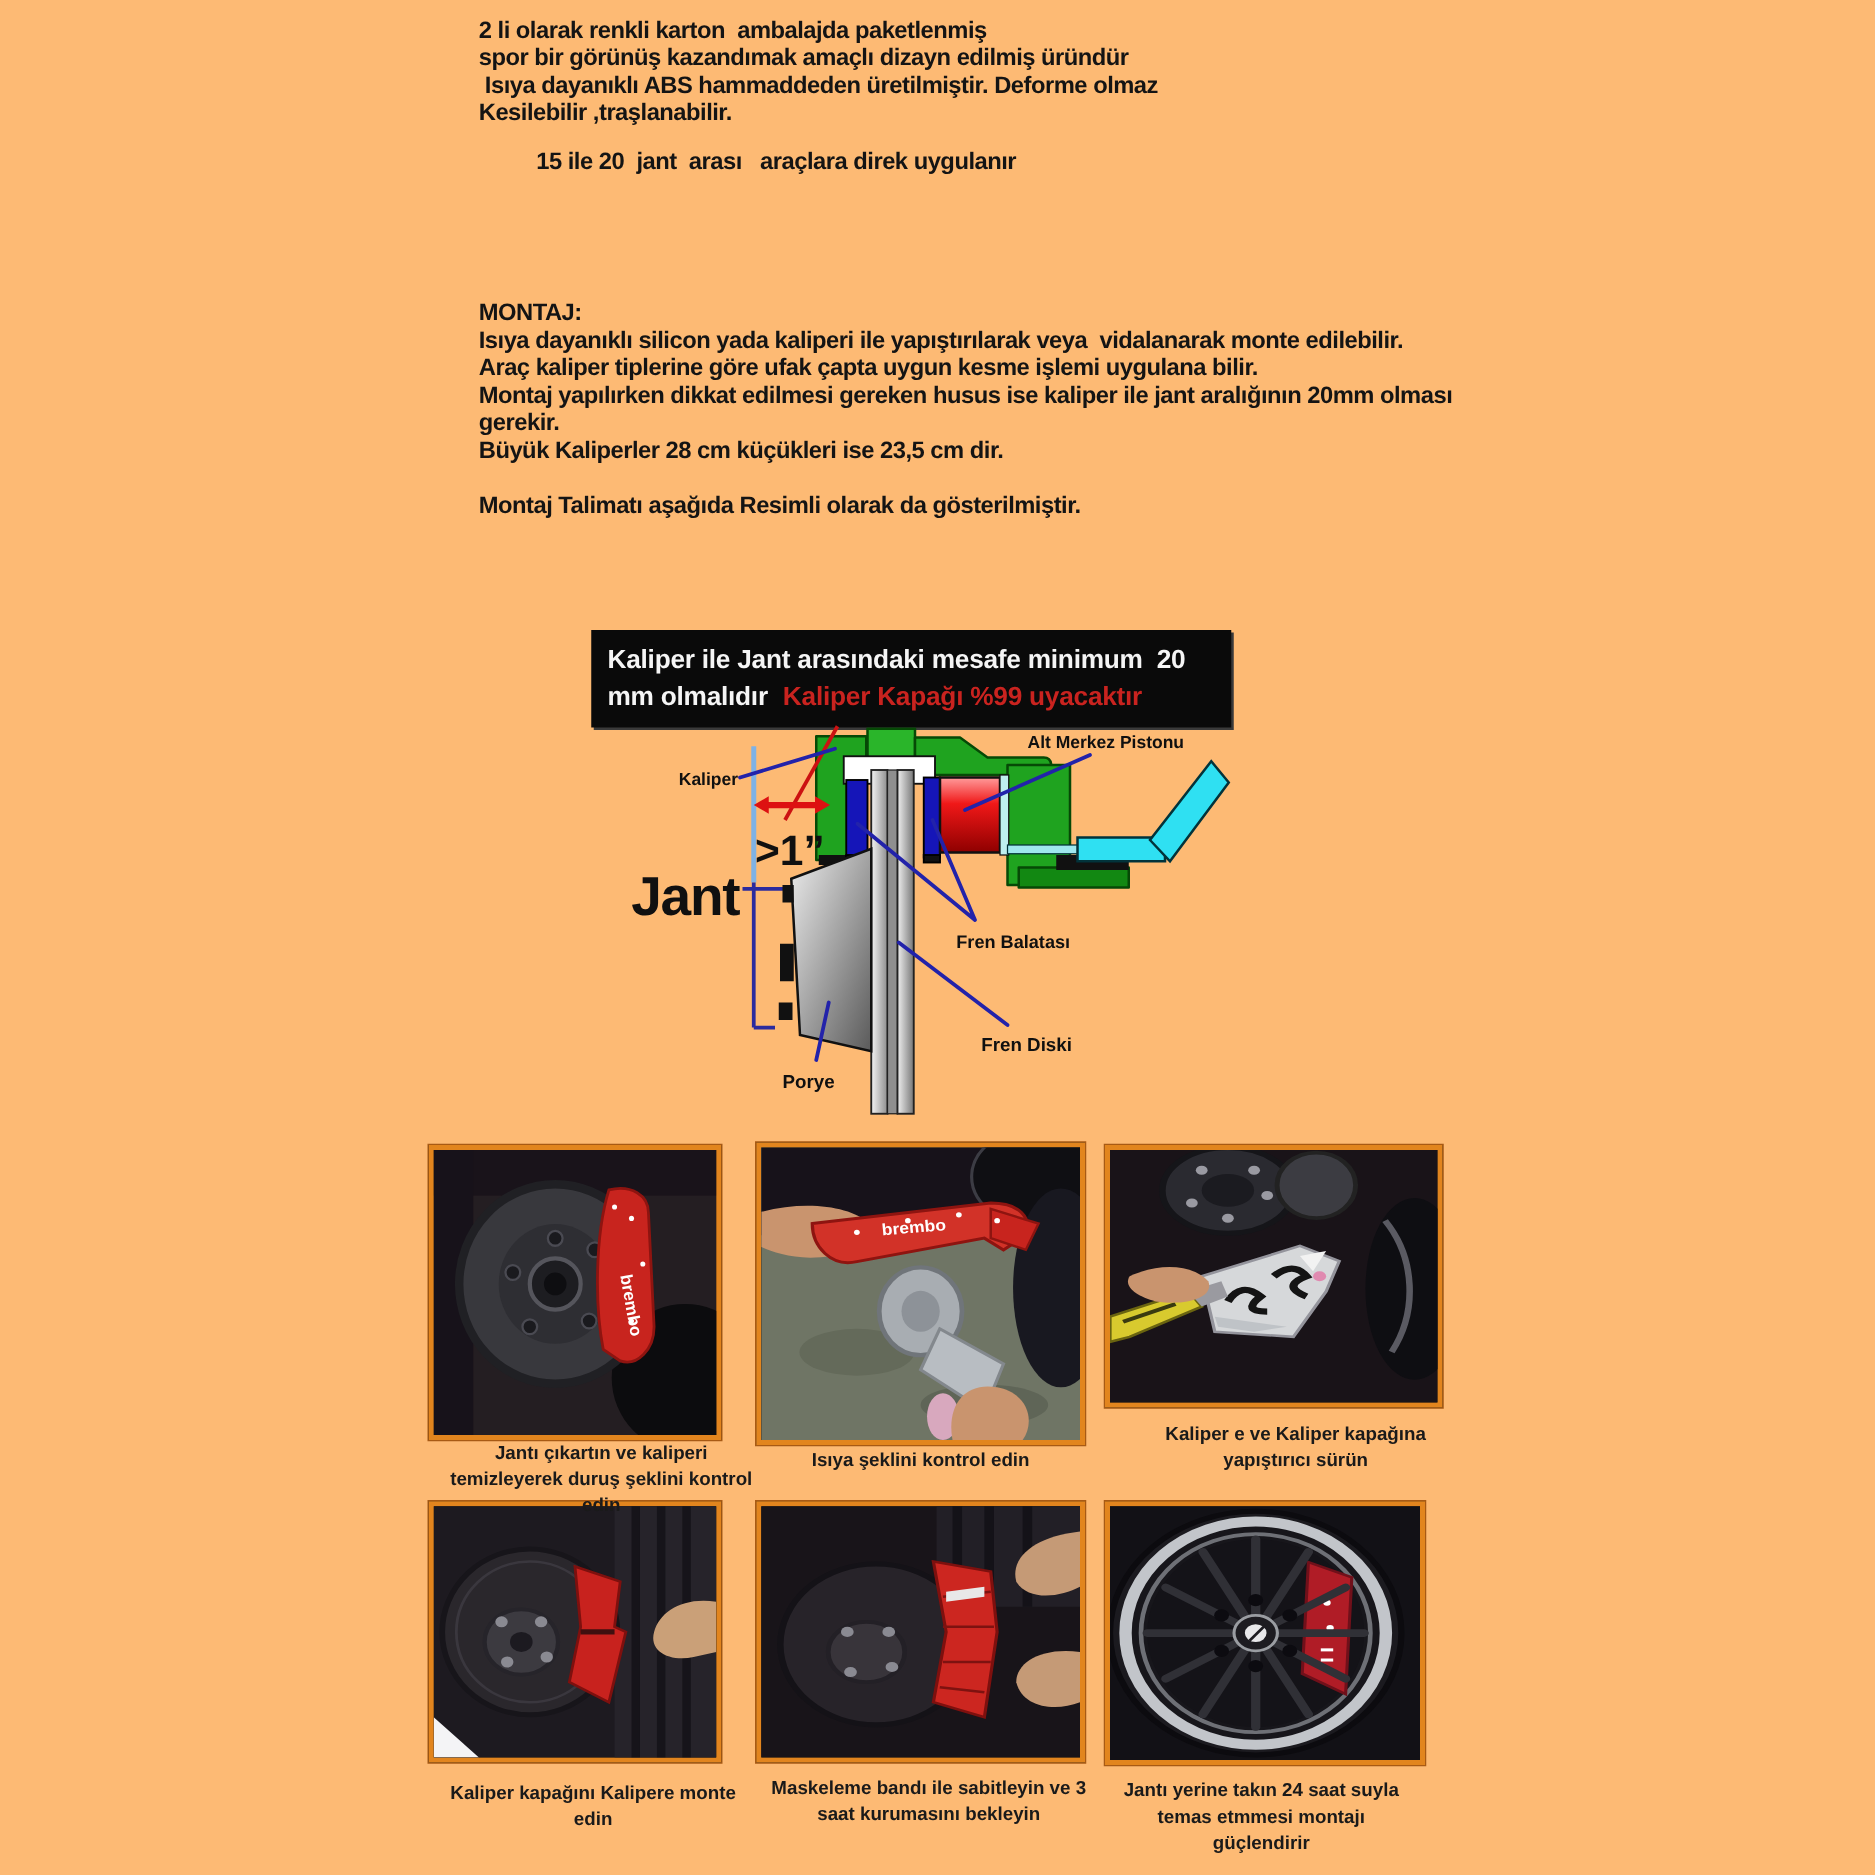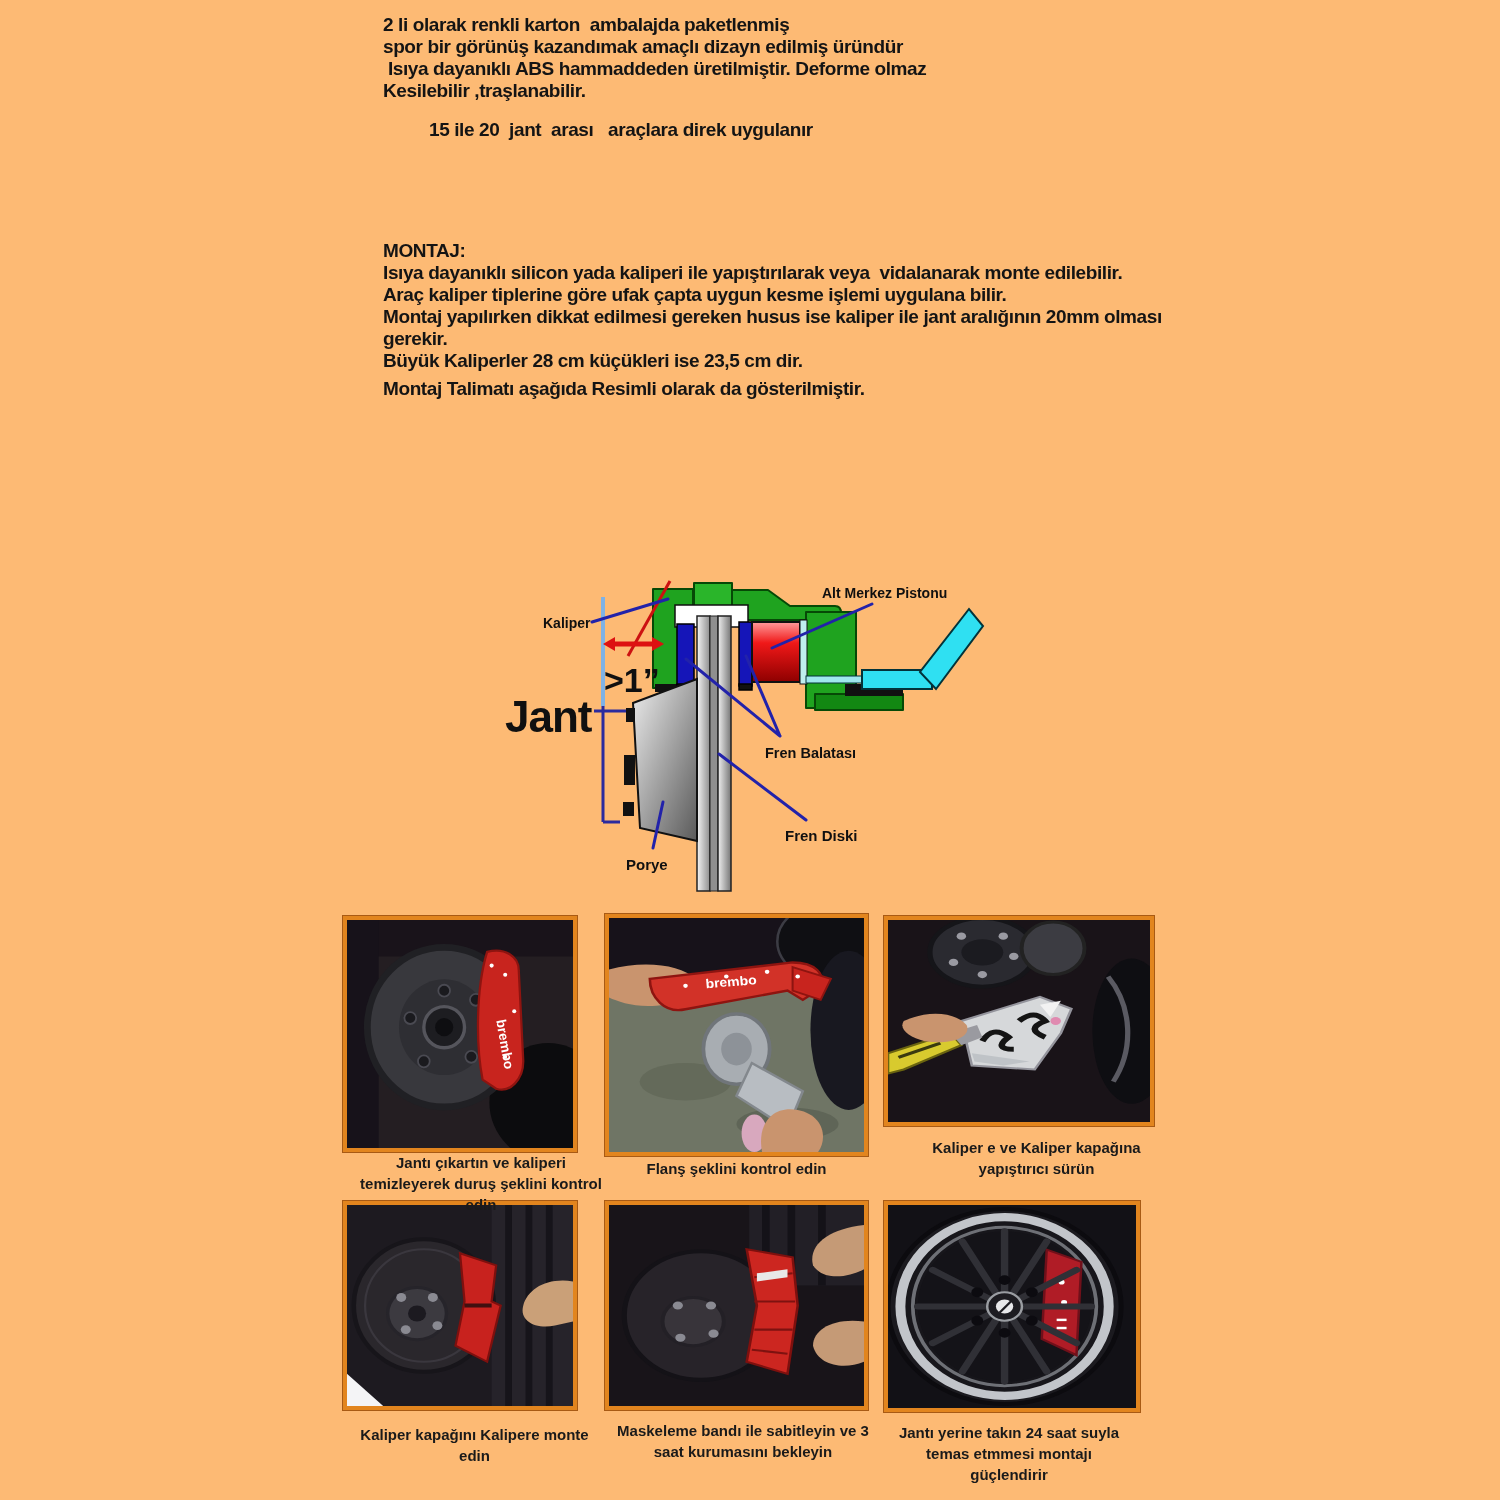--- a/index.html
+++ b/index.html
@@ -4,21 +4,21 @@
 <style>
   html,body{margin:0;padding:0;background:#fff;}
   #canvas{position:relative;width:1500px;height:1500px;background:#fdba74;overflow:hidden;
           font-family:"Liberation Sans",sans-serif;color:#101010;}
   .abs{position:absolute;}
   
   .btxt{font-weight:bold;font-size:19px;line-height:22px;letter-spacing:-0.4px;white-space:pre;color:#141414;}
   .intro{left:383px;top:14px;}
   .appline{left:383px;top:119px;margin-left:46px;}
   .montaj{left:383px;top:240px;}
-  .montaj .foot{margin-top:6px;}
+  .montaj .foot{margin-top:22px;}
   
   .banner{left:473px;top:504px;width:499px;height:69px;background:#0a0a0a;
           padding:9px 0 0 13px;box-shadow:2px 2px 0 #3a3a3a;}
   .banner div{font-weight:bold;font-size:21px;line-height:30px;color:#f5f5f5;white-space:pre;letter-spacing:-0.2px;}
   .banner .red{color:#c9231f;margin-left:12px;}
   
   .diagram{left:440px;top:580px;}
   .diagram text{font-family:"Liberation Sans",sans-serif;font-weight:bold;fill:#101010;}
   
   .photo{border:4px solid #e2851e;box-shadow:0 0 0 1px #a85a14;background:#111;}
@@ -42,20 +42,24 @@
   <section class="abs montaj">
     <div class="btxt">MONTAJ:</div>
     <div class="btxt">Isıya dayanıklı silicon yada kaliperi ile yapıştırılarak veya  vidalanarak monte edilebilir.</div>
     <div class="btxt">Araç kaliper tiplerine göre ufak çapta uygun kesme işlemi uygulana bilir.</div>
     <div class="btxt">Montaj yapılırken dikkat edilmesi gereken husus ise kaliper ile jant aralığının 20mm olması</div>
     <div class="btxt">gerekir.</div>
     <div class="btxt">Büyük Kaliperler 28 cm küçükleri ise 23,5 cm dir.</div>
     <div class="btxt foot">Montaj Talimatı aşağıda Resimli olarak da gösterilmiştir.</div>
   </section>
 
+  <div class="abs banner">
+    <div><span>Kaliper ile Jant arasındaki mesafe minimum  20</span></div>
+    <div><span>mm olmalıdır</span><span class="red">Kaliper Kapağı %99 uyacaktır</span></div>
+  </div>
 
   <svg class="abs diagram" width="560" height="330" viewBox="440 580 560 330" xmlns="http://www.w3.org/2000/svg">
     <defs>
       <linearGradient id="discL" x1="0" y1="0" x2="1" y2="0">
         <stop offset="0" stop-color="#f4f4f4"></stop>
           <stop offset="1" stop-color="#8e8e8e"></stop>
       </linearGradient>
       <linearGradient id="discR" x1="0" y1="0" x2="1" y2="0">
         <stop offset="0" stop-color="#efefef"></stop>
           <stop offset="1" stop-color="#777"></stop>
@@ -315,19 +319,19 @@
         <ellipse cx="36" cy="57" rx="2.4" ry="2.4"></ellipse>
           <ellipse cx="36" cy="43" rx="2.4" ry="2.4"></ellipse>
       </g>
       <ellipse cx="47" cy="50" rx="7" ry="7" fill="#1d1c21" stroke="#9a9da2" stroke-width="1"></ellipse>
       <ellipse cx="47" cy="50" rx="3.5" ry="3.5" fill="#e8e8ea"></ellipse>
       <line x1="45" y1="53" x2="50" y2="47" stroke="#1d1c21" stroke-width="1"></line>
     </svg>
   </div>
 
   <div class="abs caption" style="left:350px;top:1152px;width:262px;">Jantı çıkartın ve kaliperi temizleyerek duruş şeklini kontrol edin</div>
-  <div class="abs caption center" style="left:605px;top:1158px;width:263px;">Flanş şeklini kontrol edin</div>
+  <div class="abs caption center" style="left:605px;top:1158px;width:263px;">Isıya şeklini kontrol edin</div>
   <div class="abs caption" style="left:929px;top:1137px;width:215px;">Kaliper e ve Kaliper kapağına yapıştırıcı sürün</div>
   <div class="abs caption" style="left:352px;top:1424px;width:245px;">Kaliper kapağını Kalipere monte edin</div>
   <div class="abs caption" style="left:617px;top:1420px;width:252px;">Maskeleme bandı ile sabitleyin ve 3 saat kurumasını bekleyin</div>
   <div class="abs caption" style="left:889px;top:1422px;width:240px;">Jantı yerine takın 24 saat suyla temas etmmesi montajı güçlendirir</div>
 
 </div>
 
 </body></html>

